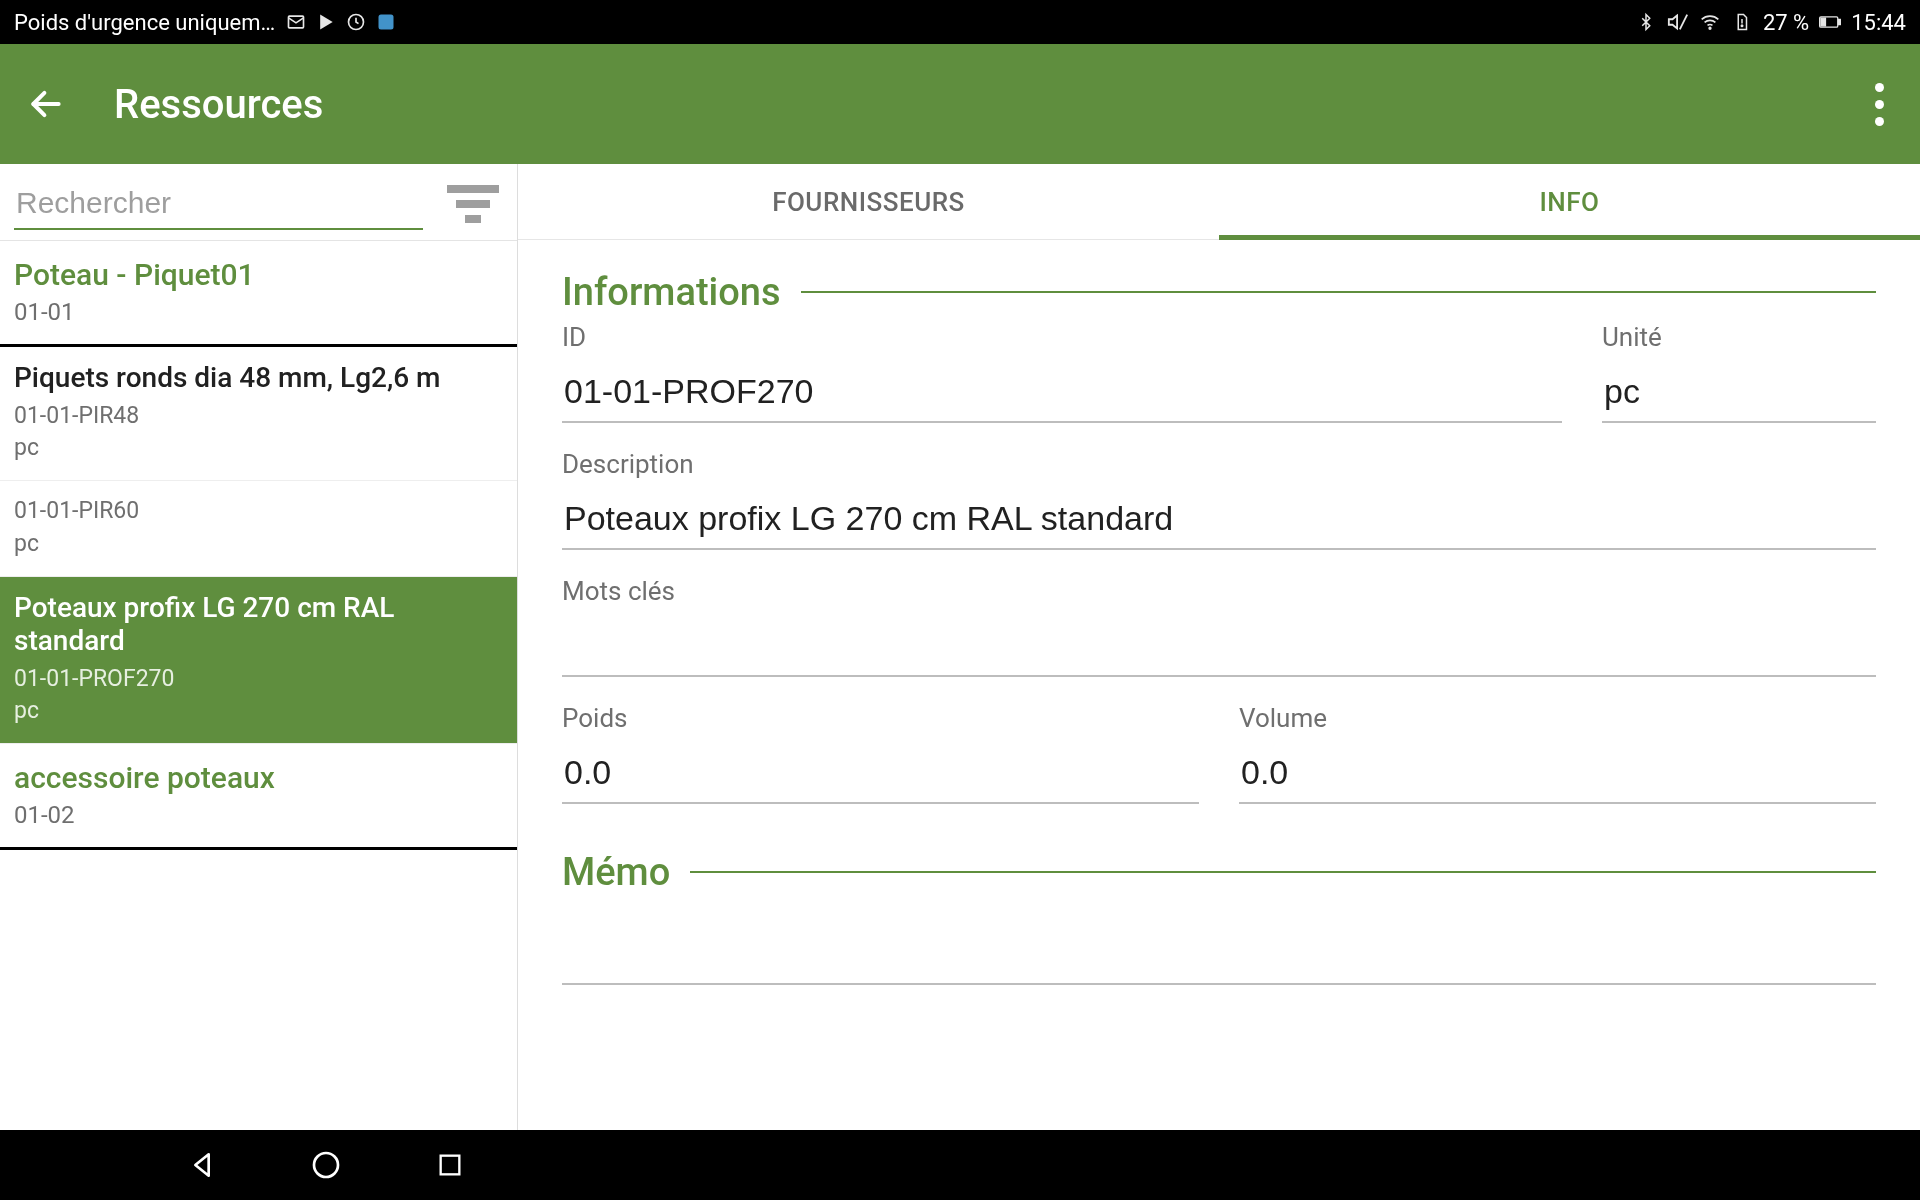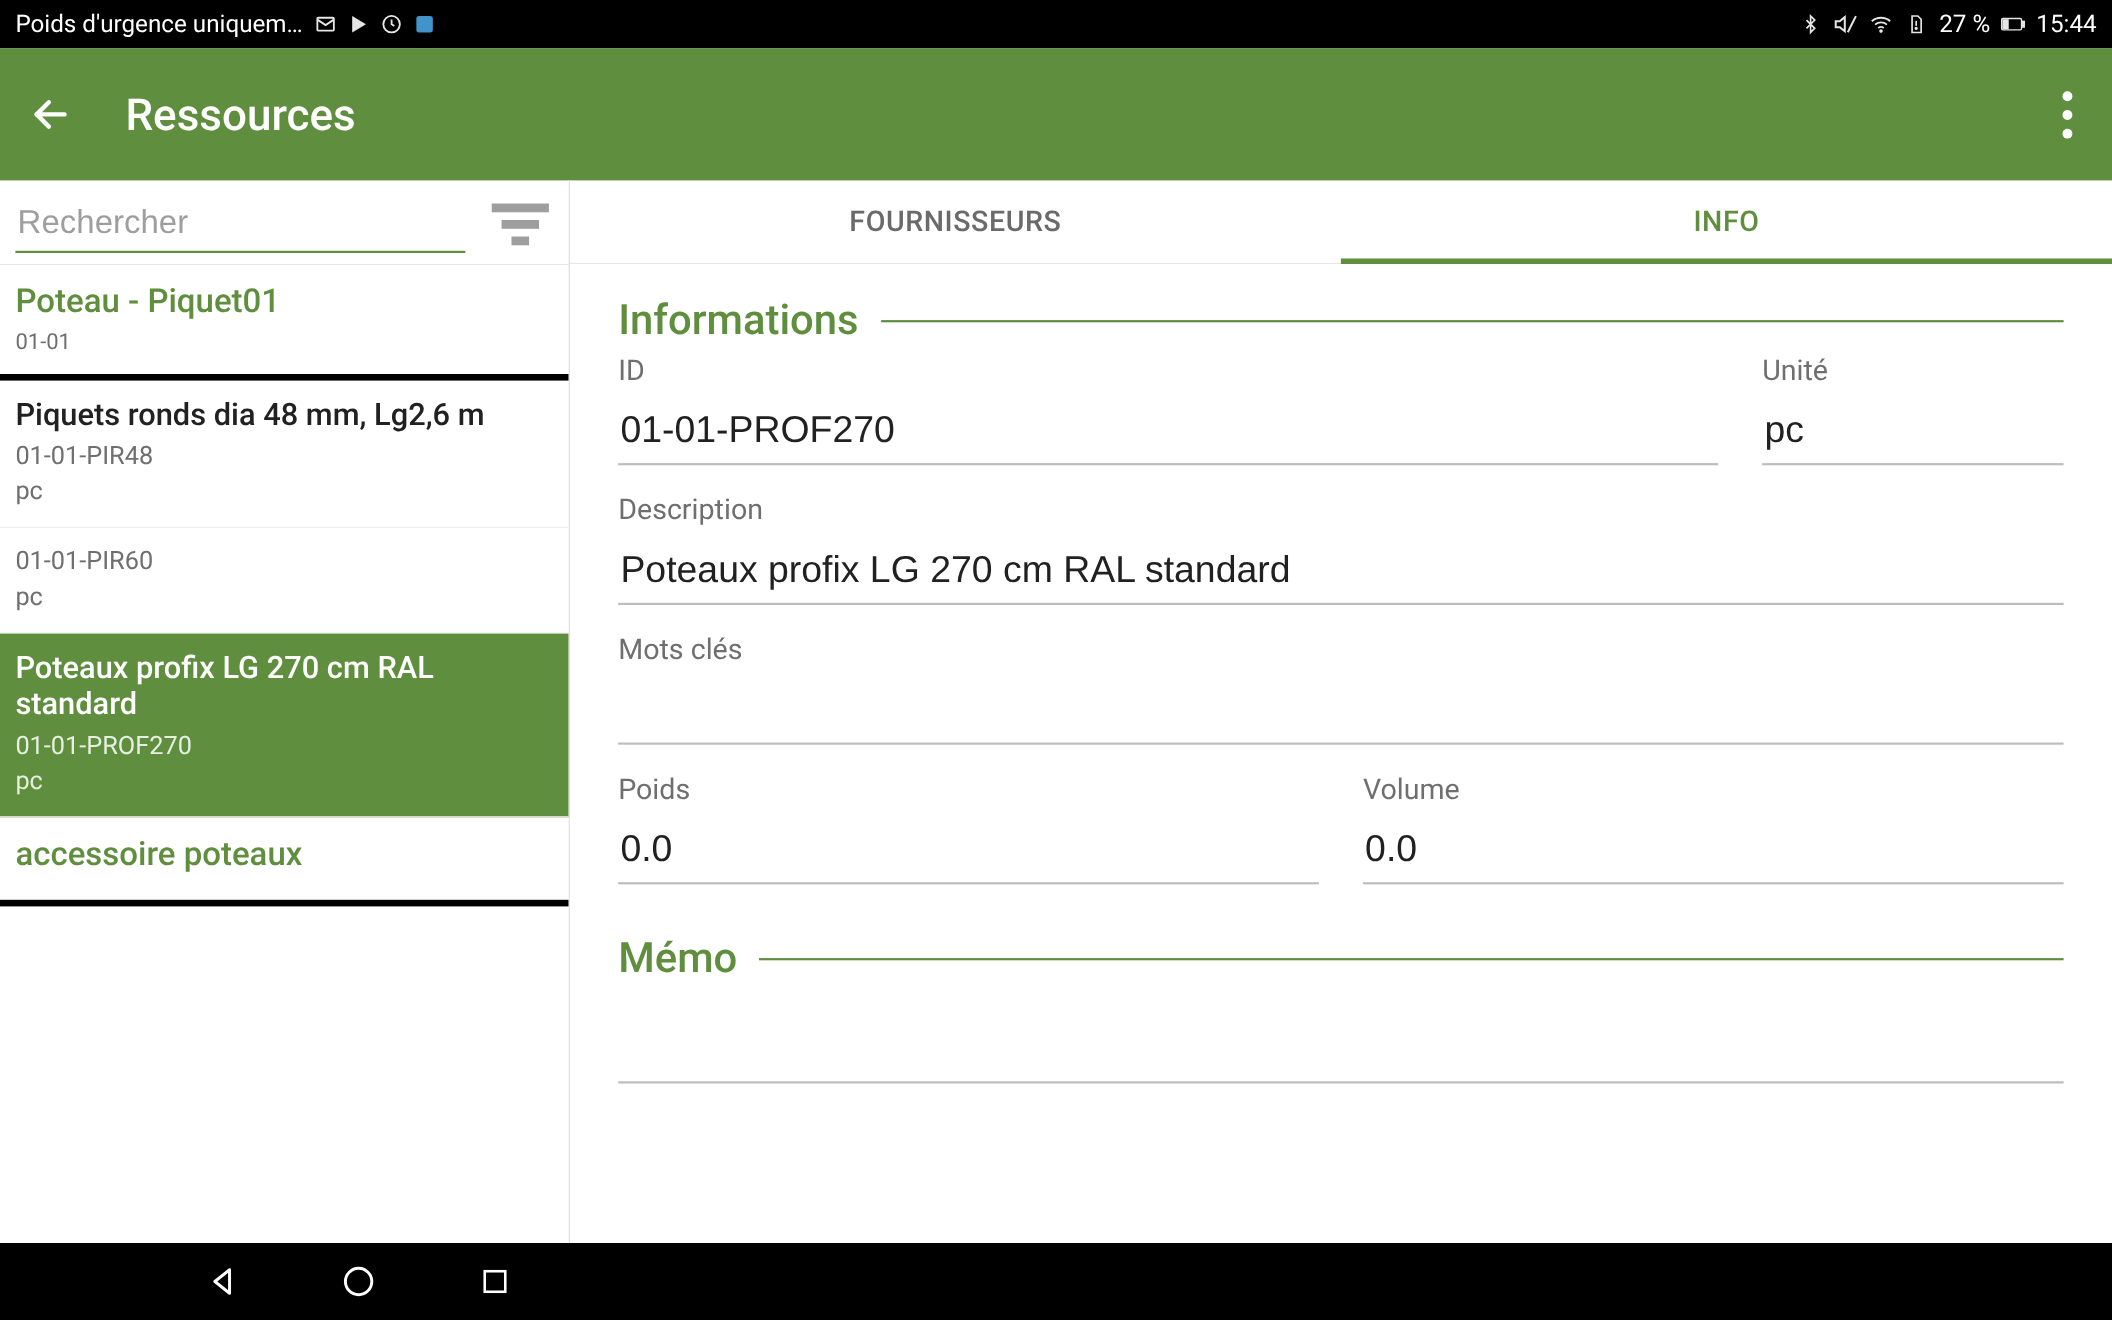--- a/index.html
+++ b/index.html
@@ -38,23 +38,23 @@
     flex: 1; border: none; border-bottom: 2.5px solid #5f8e3e; font-size: 30px; padding: 8px 2px;
     color: #333; outline: none; background: transparent;
   }
   .search-input::placeholder { color: #9e9e9e; }
   .filter-icon { margin-left: 20px; width: 60px; display: flex; flex-direction: column; align-items: center; gap: 7px; cursor: pointer; }
   .filter-icon .bar1 { width: 52px; height: 8px; background: #9e9e9e; }
   .filter-icon .bar2 { width: 34px; height: 8px; background: #9e9e9e; }
   .filter-icon .bar3 { width: 16px; height: 8px; background: #9e9e9e; }
 
   .list { flex: 1; overflow-y: auto; }
-  .category { padding: 16px 14px 18px 14px; border-bottom: 6px solid #000000; cursor: pointer; }
+  .category { padding: 16px 14px 18px 14px; border-bottom: 3px solid #000000; cursor: pointer; }
   .category-title { color: #5f8e3e; font-size: 30px; font-weight: 500; margin-bottom: 6px; }
-  .category-sub { color: #6f6f6f; font-size: 20px; }
+  .category-sub { color: #6f6f6f; font-size: 24px; }
 
   .item { padding: 14px 14px 16px 14px; border-bottom: 1px solid #eee; cursor: pointer; }
   .item-title { color: #212121; font-size: 28px; font-weight: 500; margin-bottom: 6px; }
   .item-sub { color: #6f6f6f; font-size: 23px; line-height: 1.4; }
   .item.selected { background: #5f8e3e; }
   .item.selected .item-title { color: #fff; }
   .item.selected .item-sub { color: #e6efe0; }
 
   
   .right-col { flex: 1; display: flex; flex-direction: column; }
@@ -206,20 +206,21 @@
           <div class="item-sub">01-01-PIR60</div>
           <div class="item-sub">pc</div>
         </div>
         <div class="item selected">
           <div class="item-title">Poteaux profix LG 270 cm RAL standard</div>
           <div class="item-sub">01-01-PROF270</div>
           <div class="item-sub">pc</div>
         </div>
         <div class="category">
           <div class="category-title">accessoire poteaux</div>
+          <div class="category-sub">01-02</div>
         </div>
       </div>
   </div>
 
   <div class="right-col">
     <div class="tabs">
       <div class="tab">FOURNISSEURS</div>
       <div class="tab active">INFO</div>
     </div>
 

